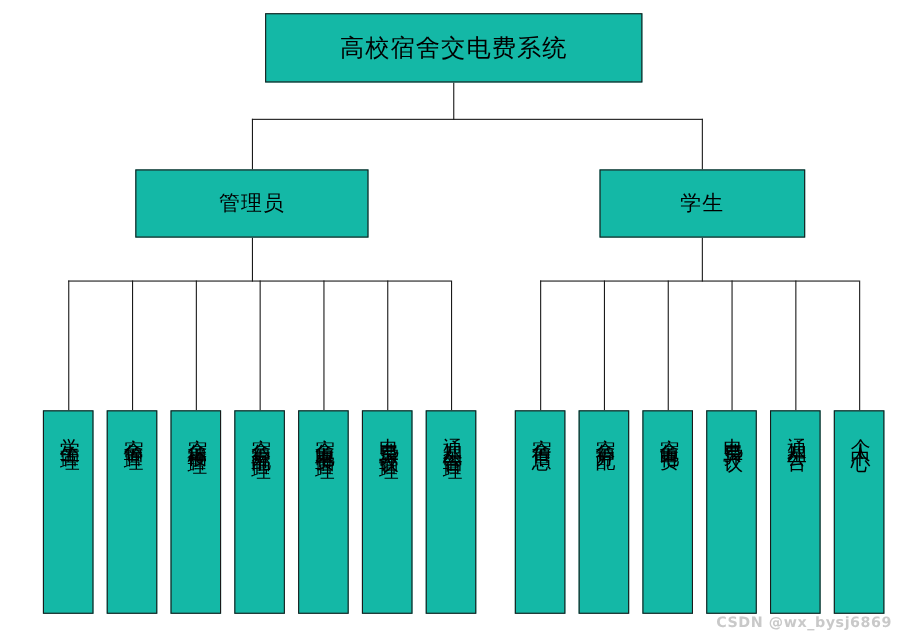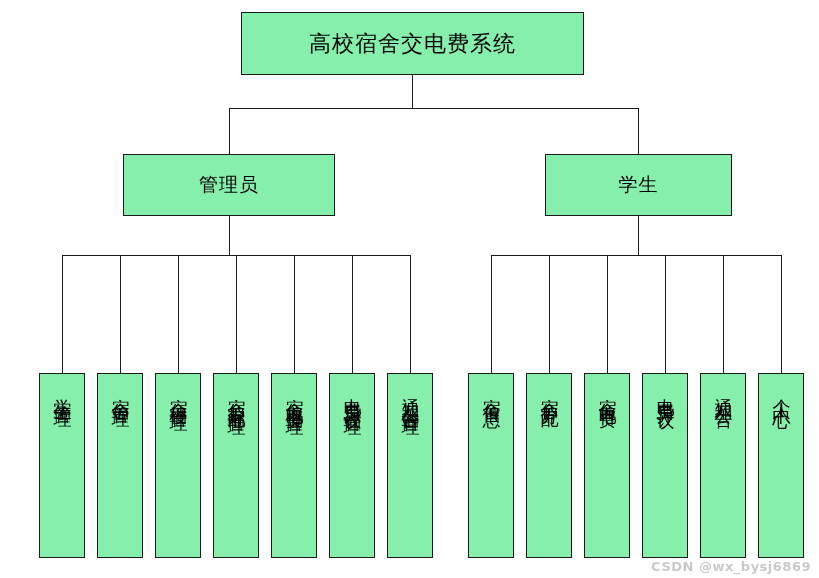--- a/index.html
+++ b/index.html
@@ -16,21 +16,21 @@
     height: 578px;
     background: #ffffff;
     overflow: hidden;
   }
 
   
   .node {
     position: absolute;
     box-sizing: border-box;
     border: 1px solid #1a1a1a;
-    background: #86efac;
+    background: #14b8a6;
     display: flex;
     align-items: center;
     justify-content: center;
     color: #000000;
     z-index: 2;
   }
 
   .node-root {
     left: 241px;
     top: 12px;

